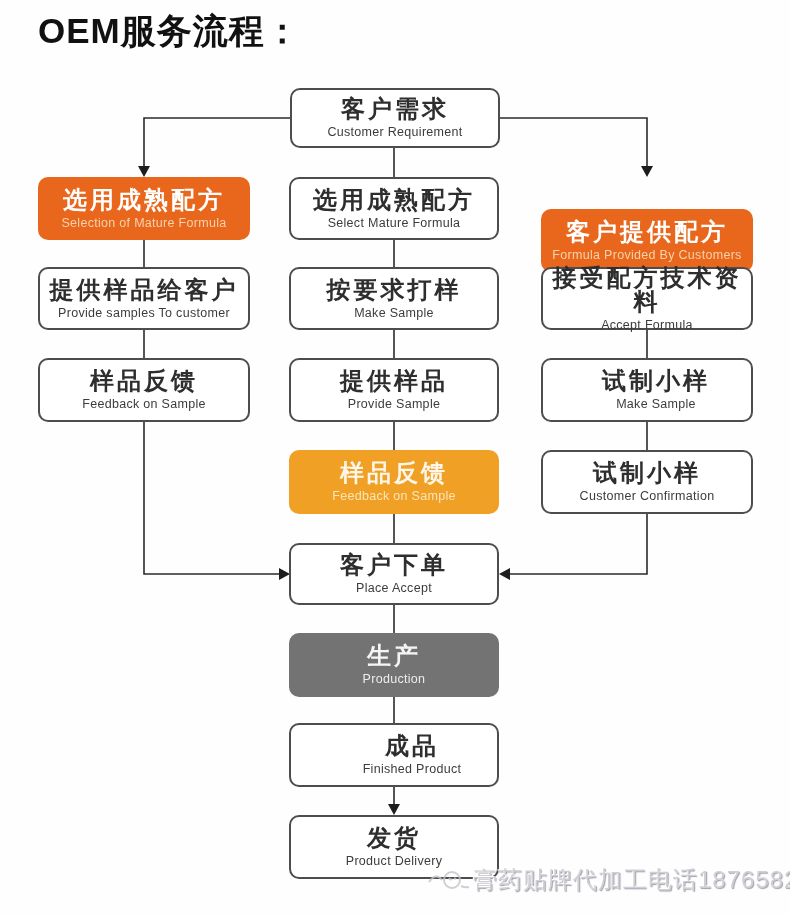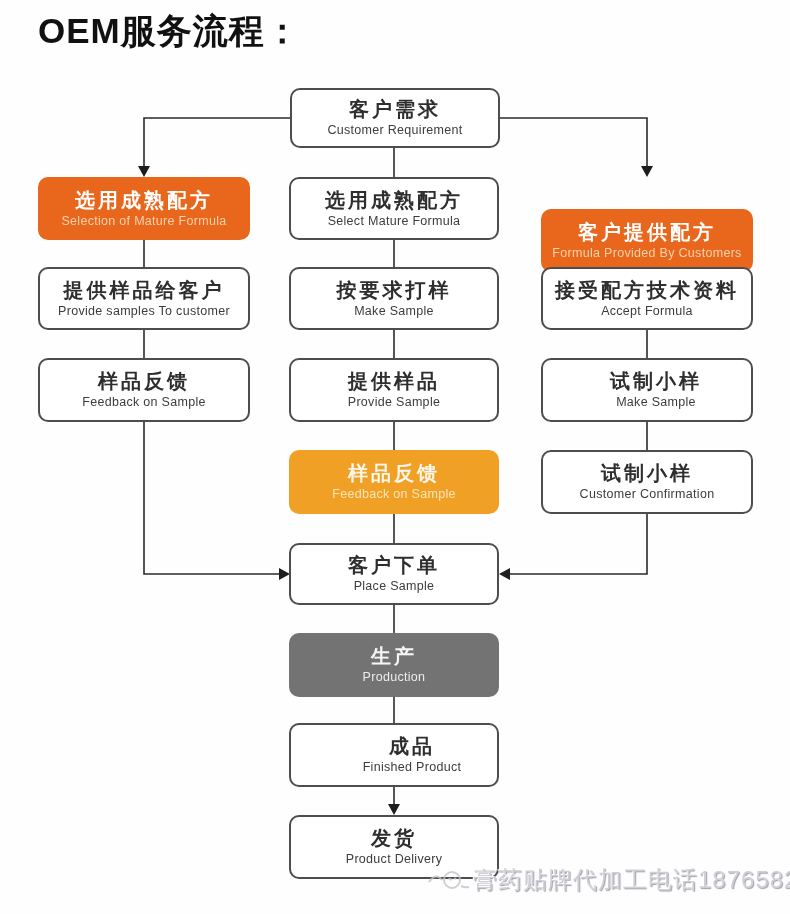--- a/index.html
+++ b/index.html
@@ -12,21 +12,21 @@
     color:#111;letter-spacing:1px;white-space:nowrap;
   }
   .connectors{position:absolute;left:0;top:0;width:790px;height:914px;}
   .connectors path{stroke:#2b2b2b;stroke-width:1.6;fill:none;}
   .connectors polygon{fill:#1d1d1d;stroke:none;}
   .box{
     position:absolute;border-radius:10px;display:flex;flex-direction:column;
     align-items:center;justify-content:center;gap:5px;text-align:center;
     box-sizing:border-box;
   }
-  .box .zh{font-size:20px;font-weight:600;letter-spacing:3px;color:#2e2e2e;line-height:1;}
+  .box .zh{font-size:24px;font-weight:600;letter-spacing:3px;color:#2e2e2e;line-height:1;}
   .box .en{font-size:12.5px;color:#3c3c3c;letter-spacing:.3px;line-height:1;}
   .v-white{background:#ffffff;border:2px solid #4d4d4d;}
   .v-dark-orange{background:#e8671c;border:none;}
   .v-dark-orange .zh{color:#ffffff;}
   .v-dark-orange .en{color:#f9d2ab;}
   .v-light-orange{background:#f0a125;border:none;}
   .v-light-orange .zh{color:#fdf6ea;}
   .v-light-orange .en{color:#fbe4b8;}
   .v-gray{background:#737373;border:none;}
   .v-gray .zh{color:#f5f5f5;}
@@ -150,21 +150,21 @@
     <span class="en">Feedback on Sample</span>
   </div>
 
   <div class="box v-white b11">
     <span class="zh">试制小样</span>
     <span class="en">Customer Confirmation</span>
   </div>
 
   <div class="box v-white b12">
     <span class="zh">客户下单</span>
-    <span class="en">Place Sample</span>
+    <span class="en">Place Accept</span>
   </div>
 
   <div class="box v-gray b13">
     <span class="zh">生产</span>
     <span class="en">Production</span>
   </div>
 
   <div class="box v-white b14">
     <span class="zh">成品</span>
     <span class="en">Finished Product</span>

